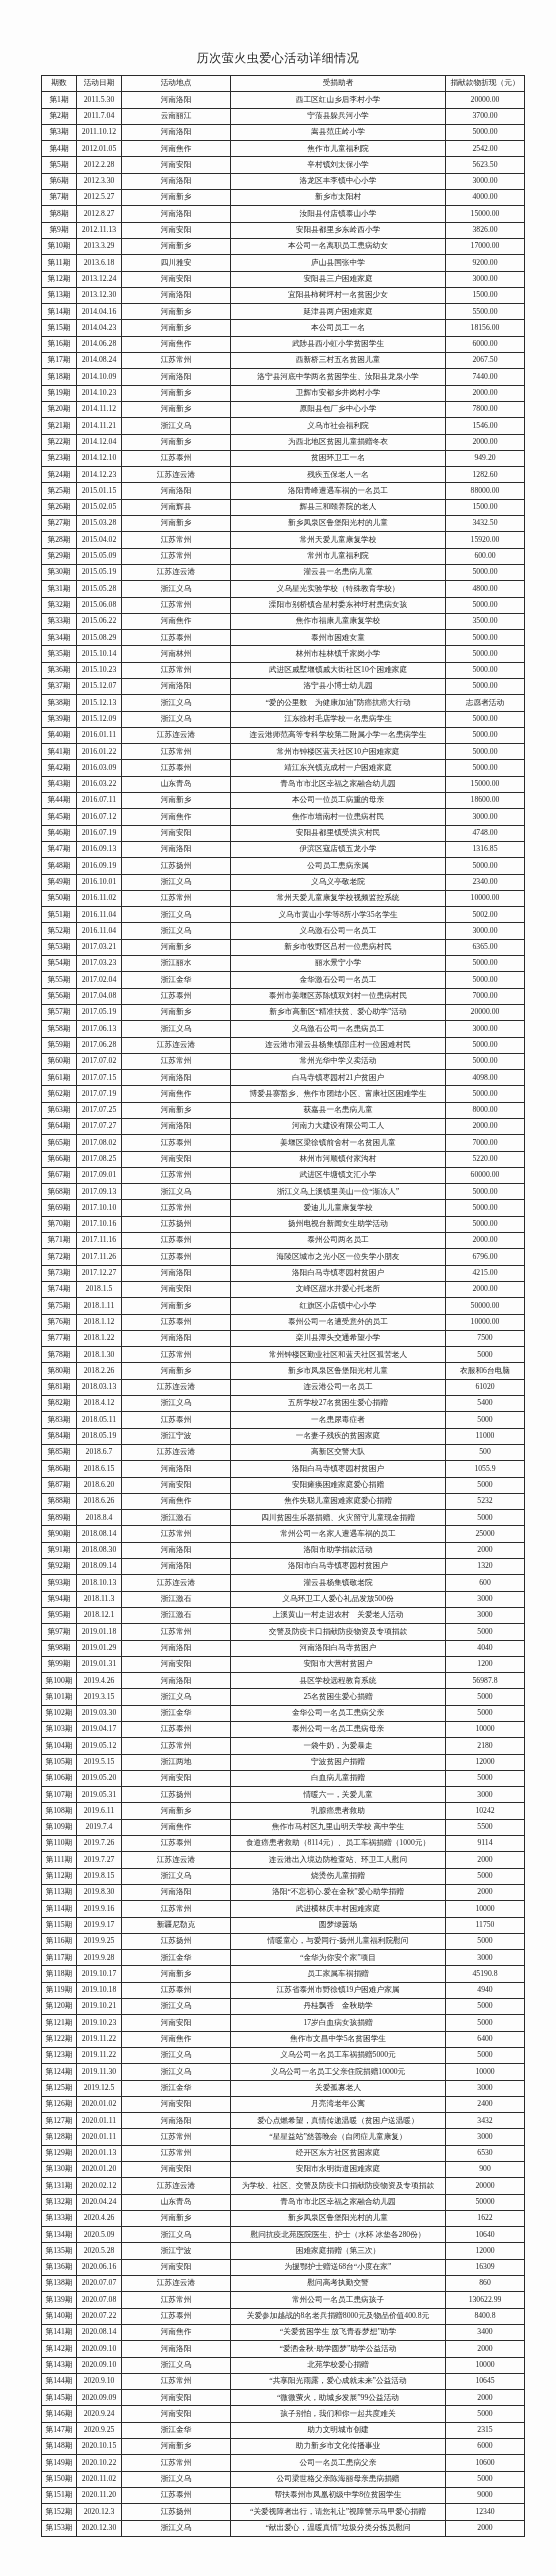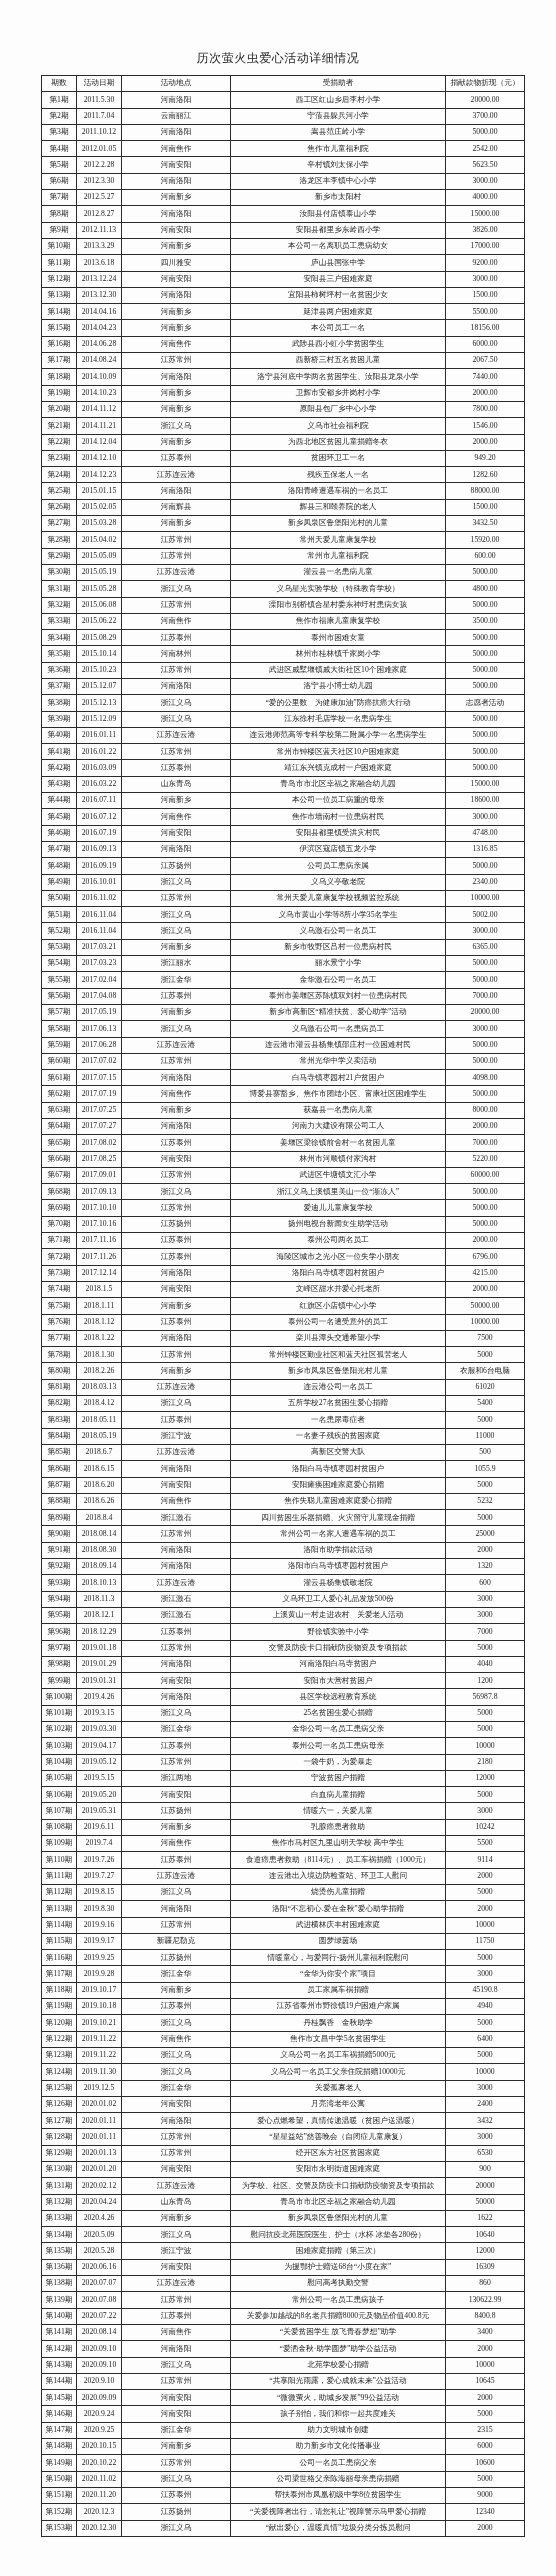--- a/index.html
+++ b/index.html
@@ -577,21 +577,21 @@
         </tr>
         <tr>
           <td>第72期</td>
           <td>2017.11.26</td>
           <td>江苏泰州</td>
           <td>海陵区城市之光小区一位失学小朋友</td>
           <td>6796.00</td>
         </tr>
         <tr>
           <td>第73期</td>
-          <td>2017.12.14</td>
+          <td>2017.12.27</td>
           <td>河南洛阳</td>
           <td>洛阳白马寺镇枣园村贫困户</td>
           <td>4215.00</td>
         </tr>
         <tr>
           <td>第74期</td>
           <td>2018.1.5</td>
           <td>河南安阳</td>
           <td>文峰区甜水井爱心托老所</td>
           <td>2000.00</td>
@@ -730,27 +730,20 @@
           <td>3000</td>
         </tr>
         <tr>
           <td>第95期</td>
           <td>2018.12.1</td>
           <td>浙江激石</td>
           <td>上溪黄山一村走进农村　关爱老人活动</td>
           <td>3000</td>
         </tr>
         <tr>
-          <td>第96期</td>
-          <td>2018.12.29</td>
-          <td>江苏泰州</td>
-          <td>野徐镇实验中小学</td>
-          <td>7000</td>
-        </tr>
-        <tr>
           <td>第97期</td>
           <td>2019.01.18</td>
           <td>江苏常州</td>
           <td>交警及防疫卡口捐献防疫物资及专项捐款</td>
           <td>5000</td>
         </tr>
         <tr>
           <td>第98期</td>
           <td>2019.01.29</td>
           <td>河南洛阳</td>
@@ -902,20 +895,27 @@
           <td>2019.10.18</td>
           <td>江苏泰州</td>
           <td>江苏省泰州市野徐镇19户困难户家属</td>
           <td>4940</td>
         </tr>
         <tr>
           <td>第120期</td>
           <td>2019.10.21</td>
           <td>浙江义乌</td>
           <td>丹桂飘香　金秋助学</td>
+          <td>5000</td>
+        </tr>
+        <tr>
+          <td>第121期</td>
+          <td>2019.10.23</td>
+          <td>河南安阳</td>
+          <td>17岁白血病女孩捐赠</td>
           <td>5000</td>
         </tr>
         <tr>
           <td>第122期</td>
           <td>2019.11.22</td>
           <td>河南焦作</td>
           <td>焦作市文昌中学5名贫困学生</td>
           <td>6400</td>
         </tr>
         <tr>

